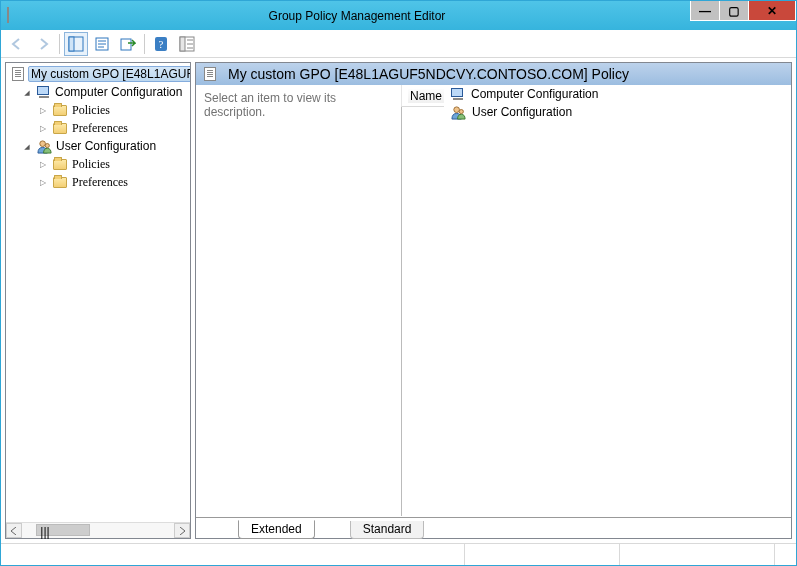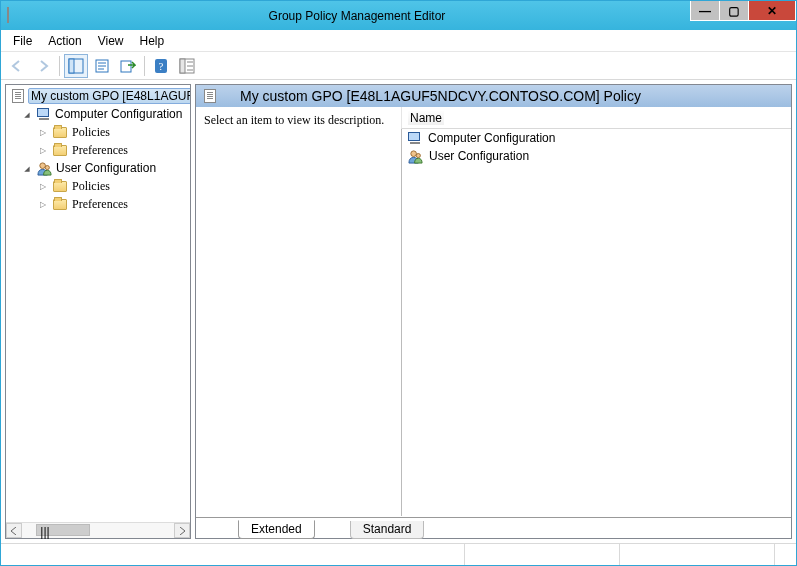--- a/index.html
+++ b/index.html
@@ -143,35 +143,34 @@
   .detail-pane {
     flex:1;
     border:1px solid #828790;
     background:#fff;
     display:flex; flex-direction:column;
     min-width:0;
   }
   .detail-header {
     background:linear-gradient(#bcd2eb,#9cbde0);
     padding:3px 6px;
-    display:flex; align-items:center; gap:22px;
+    display:flex; align-items:center; gap:10px;
     font-size:14px;
   }
   .detail-body {
     flex:1; display:flex;
   }
   .desc-col {
     width:206px;
     padding:6px 8px;
-    color:#000000;
+    color:#737373;
     border-right:1px solid #bbb;
     margin-right:-1px;
-    font-family:Liberation Serif, serif;
-  }
-  .list-col { flex:1; display:flex; flex-direction:column;}
+  }
+  .list-col { flex:1; display:flex; }
   .list-head {
     height:22px;
     border-bottom:1px solid #d9d9d9;
     display:flex; align-items:center;
     padding-left:6px;
     background:#fff;
     border-left:1px solid #e5e5e5;
   }
   .list-head .col {
     font-size:12px;
@@ -240,26 +239,20 @@
         </div>
       <div class="win-btn">
           <span class="glyph">▢</span>
         </div>
       <div class="win-btn close">
           <span class="glyph">✕</span>
         </div>
     </div>
   </div>
 
-  <div class="menubar">
-    <div class="menu-item">File</div>
-    <div class="menu-item">Action</div>
-    <div class="menu-item">View</div>
-    <div class="menu-item">Help</div>
-  </div>
 
   <div class="toolbar">
     <div class="tool-btn disabled">
       <svg width="16" height="16">
           <path d="M10 3 L4 8 L10 13" fill="none" stroke="#1f62a6" stroke-width="2"></path>
         </svg>
     </div>
     <div class="tool-btn disabled">
       <svg width="16" height="16">
           <path d="M6 3 L12 8 L6 13" fill="none" stroke="#1f62a6" stroke-width="2"></path>

